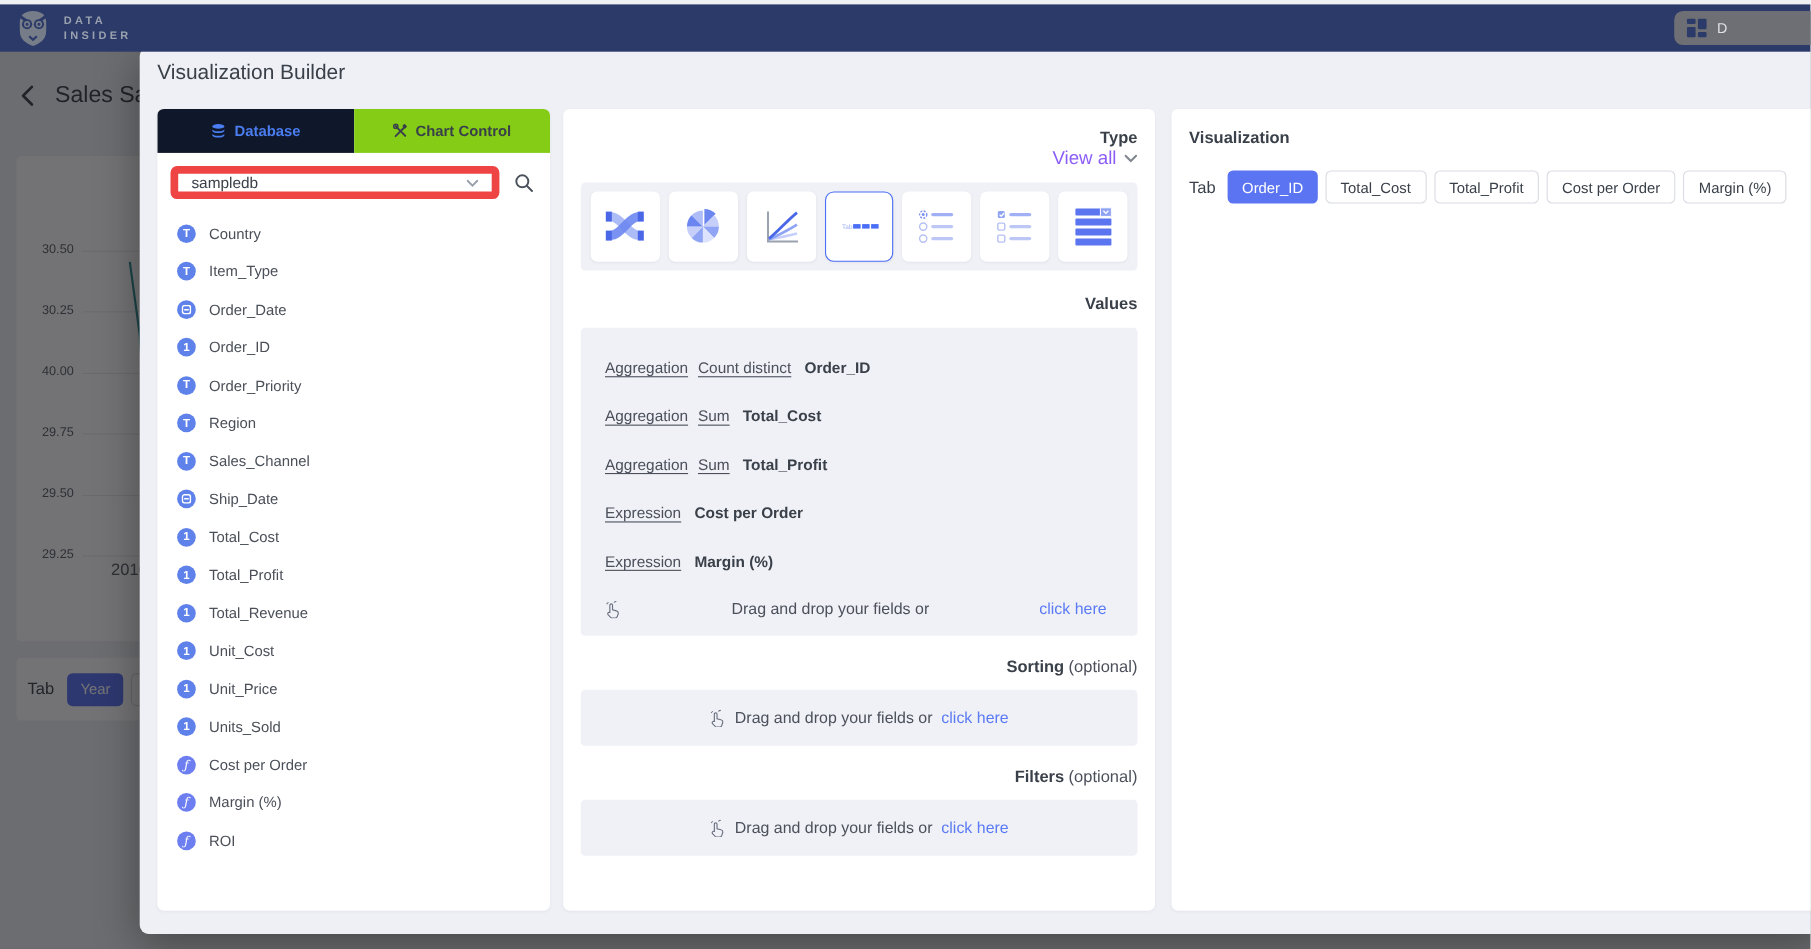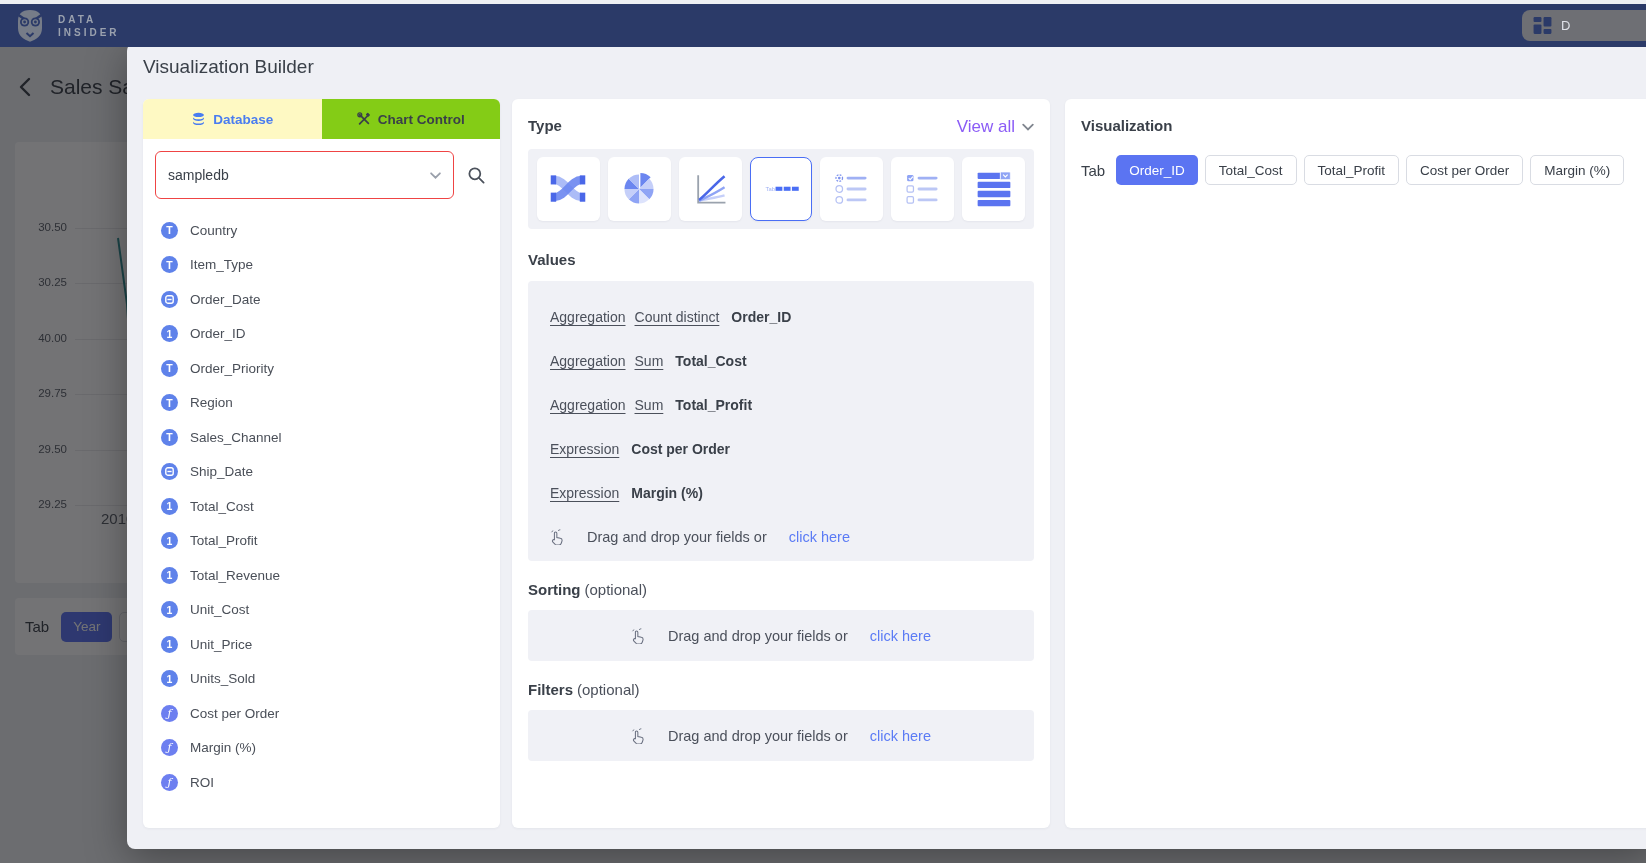--- a/index.html
+++ b/index.html
@@ -35,42 +35,42 @@
   .modal-title { position:absolute; left:16px; top:13px; font-size:19px; font-weight:500; color:#3a4049; }
 
   .panel { position:absolute; top:56px; height:729px; background:#ffffff; border-radius:6px; box-shadow:0 1px 3px rgba(25,30,60,0.05); }
   .panel-left   { left:16px;  width:357px; overflow:hidden; }
   .panel-middle { left:385px; width:538px; overflow:hidden; }
   .panel-right  { left:938px; width:592px; }
 
   
   .lp-tabs { display:flex; height:40px; }
   .lp-tab { flex:1; display:flex; align-items:center; justify-content:center; gap:7px; font-size:13.5px; font-weight:700; color:#3a4049; background:#84cc16; cursor:pointer; }
-  .lp-tab.active { background:#fef9c3; color:#4a7df0; }
+  .lp-tab.active { background:#0f172a; color:#4a7df0; }
   .lp-search-row { display:flex; align-items:center; gap:13px; padding:12px 14px 4px 12px; }
-  .db-select { flex:1; height:48px; border:1px solid #ef4444; border-radius:6px; background:#fff; display:flex; align-items:center; justify-content:space-between; padding:0 12px; font-size:14px; color:#3a4049; }
+  .db-select { flex:1; height:30px; border:7px solid #ef4444; border-radius:6px; background:#fff; display:flex; align-items:center; justify-content:space-between; padding:0 12px; font-size:14px; color:#3a4049; }
   .field-list { list-style:none; padding:10px 0 0 18px; }
   .field-item { display:flex; align-items:center; gap:12px; height:34.5px; font-size:13.5px; color:#4a4f58; cursor:grab; }
   .ficon { width:17px; height:17px; border-radius:50%; background:#5f82ea; color:#fff; display:flex; align-items:center; justify-content:center; font-size:10.5px; font-weight:700; flex:0 0 17px; }
   .ficon.fn { background:#6d7ff0; font-style:italic; font-family:"DejaVu Serif", serif; font-weight:400; font-size:11px; }
 
   
   .mp-pad { padding:18px 16px 0 16px; }
-  .sec-head { display:flex; align-items:flex-start; justify-content:space-between; }
+  .sec-head { display:flex; align-items:flex-end; justify-content:space-between;flex-direction:column; }
   .sec-title { font-size:15px; font-weight:700; color:#3a4049; }
   .sec-title .opt { font-weight:400; color:#4b505b; margin-left:4px; }
   .view-all { display:flex; align-items:center; gap:7px; font-size:17px; color:#8b5cf6; cursor:pointer; }
   .type-strip { margin-top:12px; background:#f0f1f6; border-radius:4px; height:80px; display:flex; align-items:center; gap:8px; padding:0 9px; }
   .type-tile { width:64px; height:64px; background:#ffffff; border-radius:6px; display:flex; align-items:center; justify-content:center; cursor:pointer; box-shadow:0 1px 2px rgba(20,25,60,0.05); }
   .type-tile.selected { border:1.5px solid #4a6ef5; border-radius:8px; }
   .values-box { margin-top:13px; background:#f0f1f6; border-radius:4px; padding:14px 28px 16px 22px; }
   .value-row { height:44px; display:flex; align-items:center; gap:9px; }
   .vlabel { font-size:14px; font-weight:500; color:#4b505b; text-decoration:underline; text-underline-offset:3px; cursor:pointer; }
   .vfield { font-size:14px; font-weight:700; color:#3a4049; margin-left:3px; }
-  .drop-hint { display:flex; align-items:center; justify-content:flex-start; gap:22px; font-size:14.5px; color:#4b505b; }
+  .drop-hint { display:flex; align-items:center; justify-content:space-between; gap:8px; font-size:14.5px; color:#4b505b; }
   .values-box .drop-hint { margin-top:14px; }
   .drop-hint a { color:#5b7bf5; text-decoration:none; cursor:pointer; }
   .drop-box { margin-top:12px; background:#f0f1f6; border-radius:4px; height:51px; display:flex; align-items:center; justify-content:center; }
   .mt22 { margin-top:22px; }
   .mt20 { margin-top:20px; }
 
   
   .rp-pad { padding:18px 16px; }
   .viz-row { display:flex; align-items:center; gap:11px; margin-top:20px; }
   .viz-tab-word { font-size:15px; color:#3a4049; }

